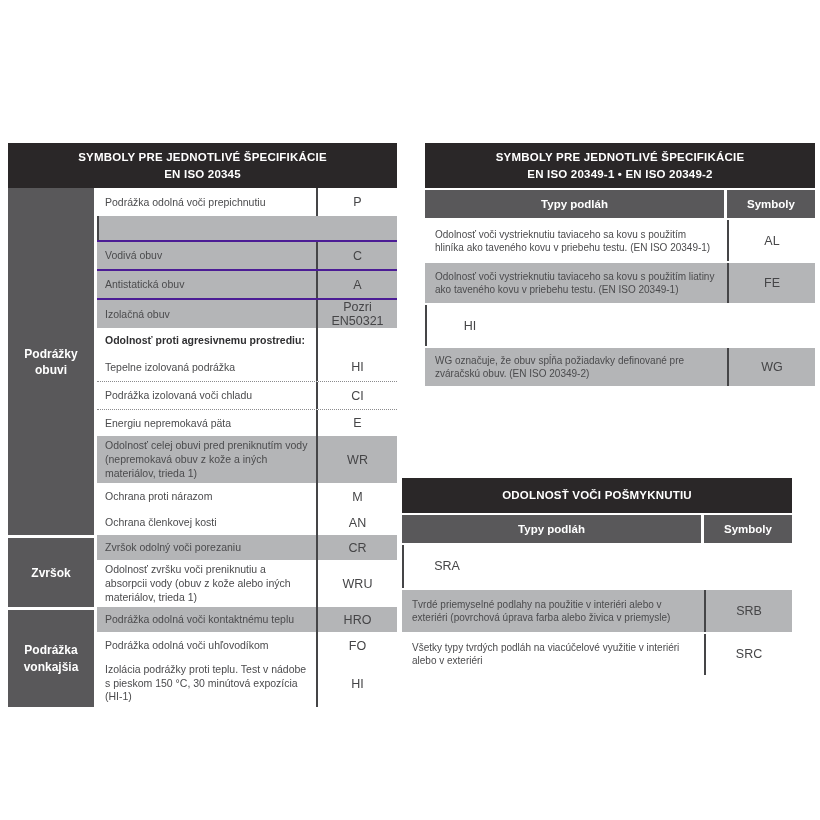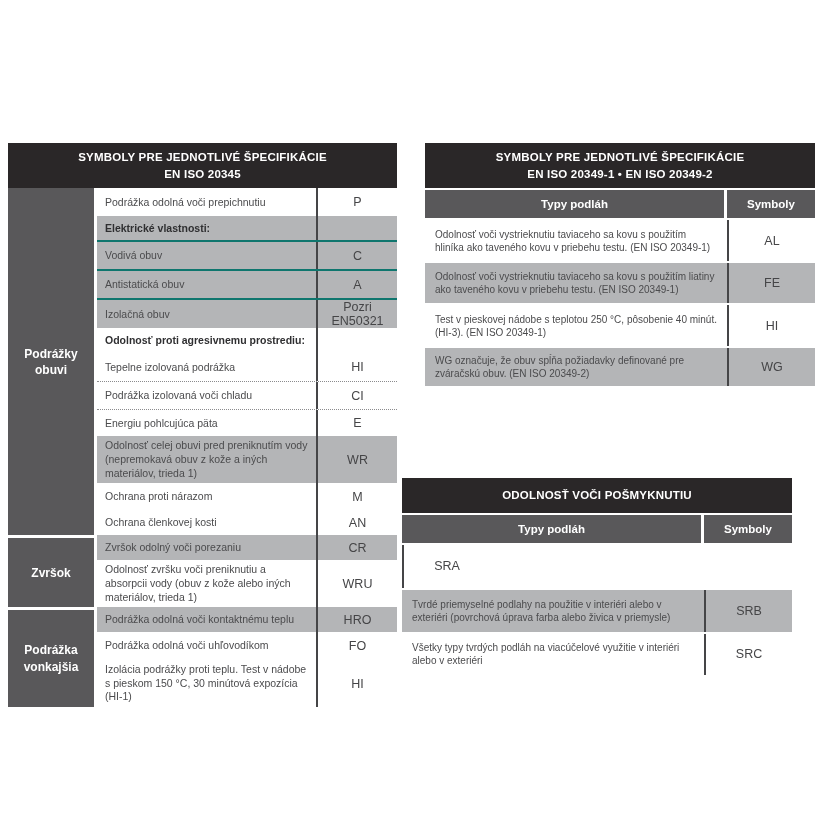--- a/index.html
+++ b/index.html
@@ -37,21 +37,21 @@
   .left-table { position:absolute; left:8px; top:143px; width:389px; }
   .section { display:flex; }
   .group-cell {
     width:89px; background:#59585a; color:#fff; font-weight:bold; font-size:12px;
     display:flex; align-items:center; justify-content:center; text-align:center;
     border-right:3px solid #fff; line-height:1.35; padding:18px;
   }
   .section + .section .group-cell { border-top:3px solid #fff; }
   .rows { flex:1; display:flex; flex-direction:column; }
   .left-table .row .sym { width:81px; text-align:center; }
-  .sep   { border-top:2px solid #0f766e; }
+  .sep   { border-top:2px solid #4c1d95; }
   .dotted{ border-top:1px dotted #8b8b8d;gap:36px; }
   .h24{min-height:24px}.h25{min-height:25px}.h27{min-height:27px}.h28{min-height:28px}
   .h29{min-height:29px}.h30{min-height:30px}.h36{min-height:36px}.h40{min-height:40px}
   .h42{min-height:42px}.h43{min-height:43px}.h44{min-height:44px}.h45{min-height:45px}
 
   
   .right-table-1 { position:absolute; left:425px; top:143px; width:390px; }
   .right-table-2 { position:absolute; left:402px; top:478px; width:390px; }
   .right-table-1 .row, .right-table-2 .row { border-top:2px solid #fff; }
   .right-table-1 .row .sym, .right-table-2 .row .sym { width:88px; }
@@ -70,21 +70,20 @@
     </div>
 
     <div class="section">
       <div class="group-cell">Podrážky obuvi</div>
       <div class="rows">
         <div class="row white h28">
           <div class="desc">Podrážka odolná voči prepichnutiu</div>
           <div class="sym">P</div>
         </div>
         <div class="row gray bold h24">
-          <div class="desc">Elektrické vlastnosti:</div>
           <div class="sym"></div>
         </div>
         <div class="row gray sep h29">
           <div class="desc">Vodivá obuv</div>
           <div class="sym">C</div>
         </div>
         <div class="row gray sep h29">
           <div class="desc">Antistatická obuv</div>
           <div class="sym">A</div>
         </div>
@@ -98,21 +97,21 @@
         </div>
         <div class="row white h28">
           <div class="desc">Tepelne izolovaná podrážka</div>
           <div class="sym">HI</div>
         </div>
         <div class="row white dotted h28">
           <div class="desc">Podrážka izolovaná voči chladu</div>
           <div class="sym">CI</div>
         </div>
         <div class="row white dotted h27">
-          <div class="desc">Energiu pohlcujúca päta</div>
+          <div class="desc">Energiu nepremokavá päta</div>
           <div class="sym">E</div>
         </div>
         <div class="row gray h36">
           <div class="desc">Odolnosť celej obuvi pred preniknutím vody (nepremokavá obuv z kože a iných materiálov, trieda 1)</div>
           <div class="sym">WR</div>
         </div>
         <div class="row white h27">
           <div class="desc">Ochrana proti nárazom</div>
           <div class="sym">M</div>
         </div>
@@ -167,21 +166,20 @@
     </div>
     <div class="row white h43">
       <div class="desc">Odolnosť voči vystrieknutiu taviaceho sa kovu s použitím hliníka ako taveného kovu v priebehu testu. (EN ISO 20349-1)</div>
       <div class="sym">AL</div>
     </div>
     <div class="row gray h42">
       <div class="desc">Odolnosť voči vystrieknutiu taviaceho sa kovu s použitím liatiny ako taveného kovu v priebehu testu. (EN ISO 20349-1)</div>
       <div class="sym">FE</div>
     </div>
     <div class="row white h43">
-      <div class="desc">Test v pieskovej nádobe s teplotou 250 °C, pôsobenie 40 minút. (HI-3). (EN ISO 20349-1)</div>
       <div class="sym">HI</div>
     </div>
     <div class="row gray h40">
       <div class="desc">WG označuje, že obuv spĺňa požiadavky definované pre zváračskú obuv. (EN ISO 20349-2)</div>
       <div class="sym">WG</div>
     </div>
   </div>
 
   <div class="right-table-2">
     <div class="tbl-title single-line-title">ODOLNOSŤ VOČI POŠMYKNUTIU</div>

